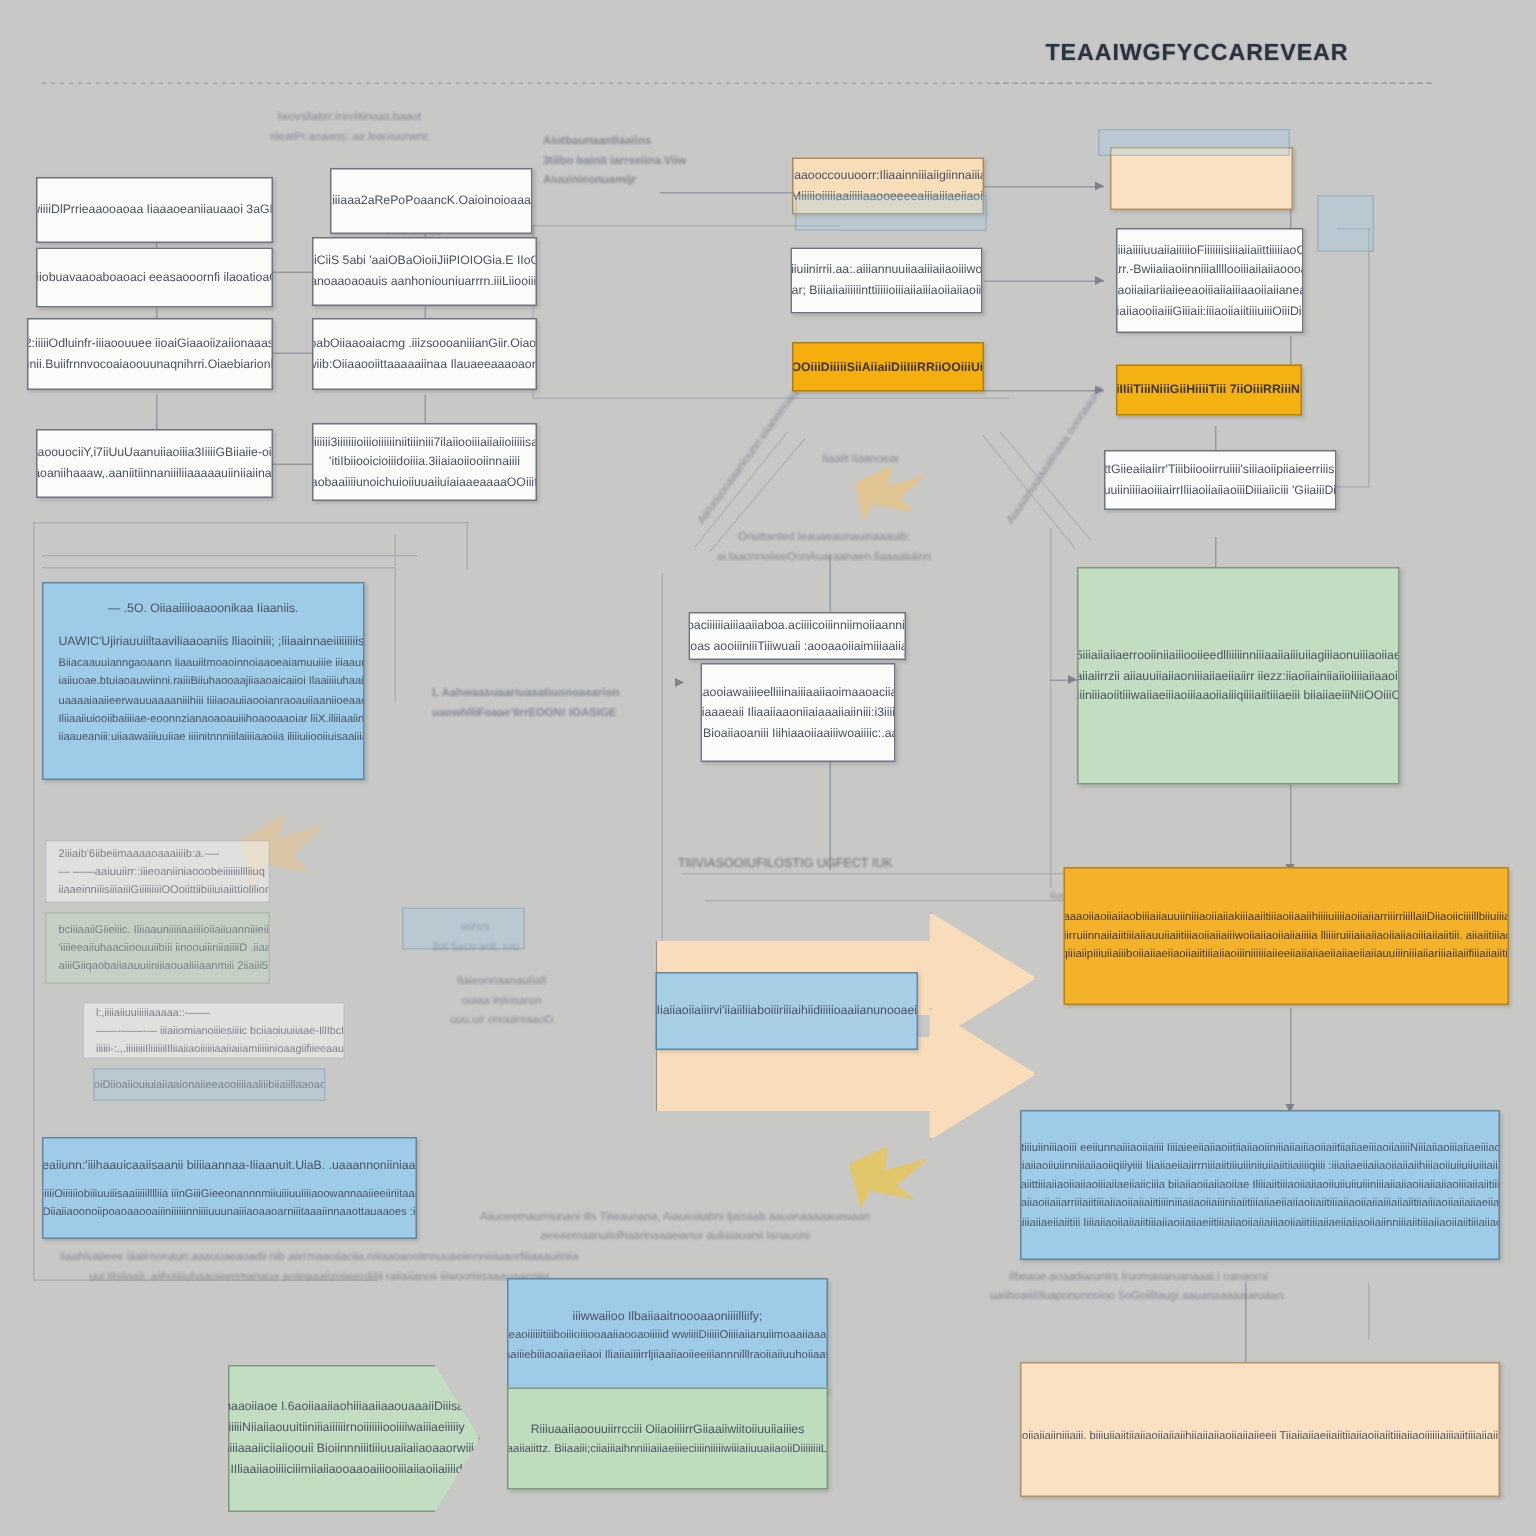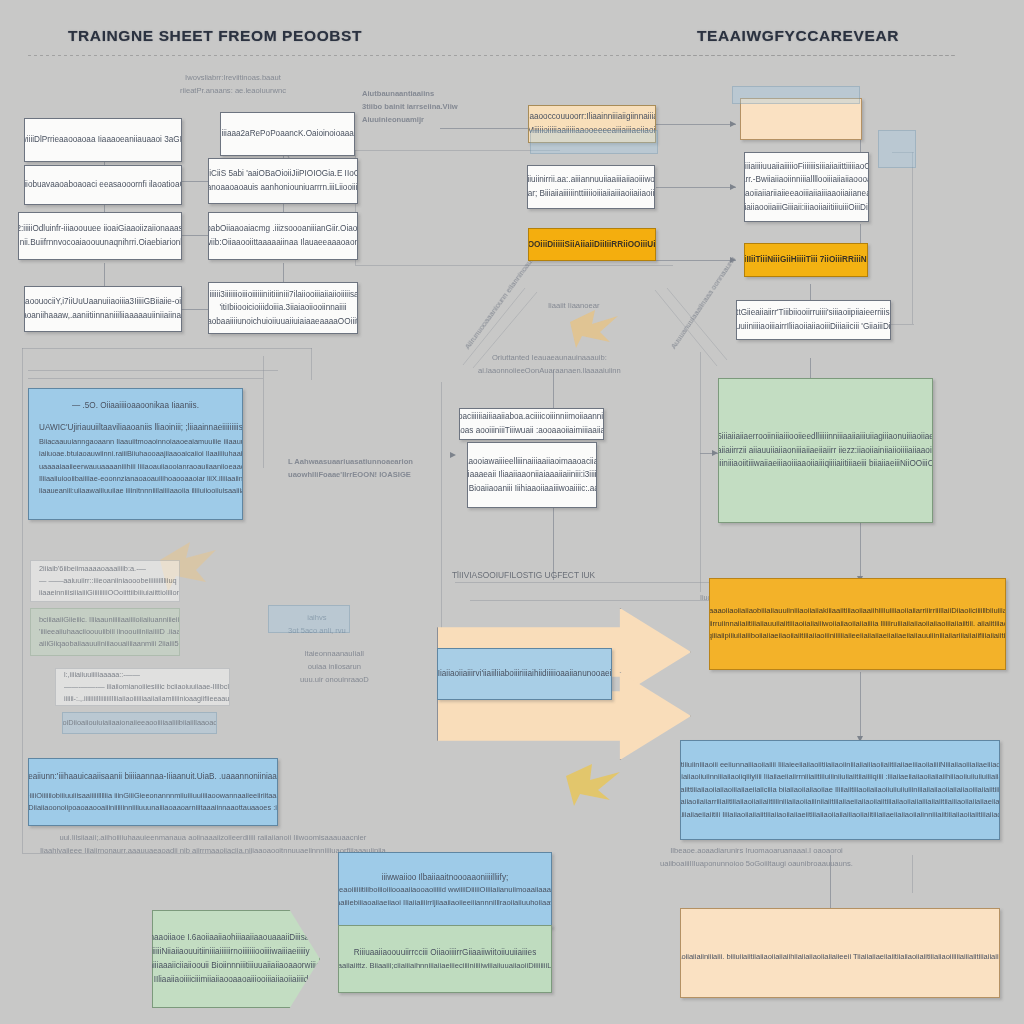--- a/index.html
+++ b/index.html
@@ -121,21 +121,20 @@
   .hexnode span { display:block; white-space: nowrap; filter: blur(.5px); }
 
   
   .scribble { position: absolute; opacity: .75; }
 </style>
 </head>
 <body>
 
 <div id="canvas">
 
-  <div class="title" style="left:68px; top:27px;">TRAINGNE SHEET FREOM PEOOBST</div>
   <div class="title-rule" style="left:28px; top:55px; width:927px;"></div>
 
   <div class="title" style="left:697px; top:27px;">TEAAIWGFYCCAREVEAR</div>
   <div class="title-rule" style="left:663px; top:55px; width:293px;"></div>
 
   <div class="ln h" style="left:300px; top:128px; width:52px;"></div>
   <div class="ln h" style="left:182px; top:181px; width:38px;"></div>
   <div class="ln h" style="left:182px; top:235px; width:38px;"></div>
   <div class="ln h" style="left:182px; top:309px; width:38px;"></div>
   <div class="ln v" style="left:104px; top:147px; height:20px;"></div>
@@ -229,23 +228,27 @@
 
   <div class="anno" style="left:288px; top:612px;">
     <div>iaihvs</div>
     <div>3ot 5aco anli, rvu</div>
   </div>
   <div class="anno" style="left:300px; top:648px;">
     <div>ltaieonnaanauIiall</div>
     <div>ouiaa iniiosarun</div>
     <div>uuu.uir onouinraaoD</div>
   </div>
+  <div class="anno" style="left:320px; top:805px;">
+    <div>Aiiuoeemaumiunani ills Tiiwaunana, Aiauioiiiabni  ljaisaab aauanaaaaaueuaan</div>
+    <div>aeeaemaanuiiolhaarinaaaeianur  auliaiauanii lanauuni</div>
+  </div>
   <div class="anno" style="left:660px; top:845px;">
     <div>Ilbeaoe.aoaadiarunirs Iruomaoaruanaaai.I  oaoaoroi</div>
-    <div>uaiiboaiiiIIluaponunnoioo  5oGoiiltaugi oaunibroaauuauns.</div>
+    <div>uaiiboaiiiIIluaponunnoioo  5oGoiiltaugi aauanaaaaaueuaan.</div>
   </div>
   <div class="anno" style="left:700px; top:592px; font-size:7px;">Iiuonnili</div>
 
   <div class="node white" style="left:24px; top:118px; width:158px; height:44px;">
     <span>rwiiiiDlPrrieaaooaoaa  Iiaaaoeaniiauaaoi  3aGR.</span>
   </div>
   <div class="node white" style="left:220px; top:112px; width:135px; height:44px;">
     <span>i11iiiaaa2aRePoPoaancK.Oaioinoioaaaiic.</span>
   </div>
 
@@ -308,22 +311,22 @@
     <span>3'izoaeoauiiiaoiii   5aoiioiDiioaiiouiuiaiiaaionaiieeaooiiiiaaliiibiiaiillaaoaoniiiairriiinaaieiinnnees</span>
   </div>
   <div class="node ghost ghost-blue" style="left:268px; top:605px; width:82px; height:28px; font-size:7px;"></div>
 
   <div class="node blue" style="left:28px; top:758px; width:250px; height:68px; align-items:center; padding:8px 10px;">
     <span style="margin-bottom:7px;">iiiiaonuae:  iliaaiinaaeaiiunn:'iiihaauicaaiisaanii  biiiiaannaa-Iiiaanuit.UiaB.  .uaaannoniiniaaoiiaoiinnaoaanniiiaa</span>
     <span style="font-size:7.4px;">Iliaoiiiawiaaeiioaoo  :aaiiaaiiaoiiBiiaahiiiieiiiiOiiiiiiobiiiuuiiisaaiiiiilllliia  iiinGiiiGieeonannnmiiuiiiuuiiiiaoowannaaiieeiiriitaaannaaaciiiOiiOiiaieeaiitiioi.iaoiiiunttiiIiihs.</span>
     <span style="font-size:7.4px;">iiiiaaouii-oiieeaaiionuaiiaoae   iiaiiDiiaiiaoonoiipoaoaaooaiiiniiiiiinniiiiuuunaiiiaoaaoarniiitaaaiinnaaottauaaoes   :iiiaaiiaaiiabiioiilliiaoaaowiiiaaiiiiaa</span>
   </div>
   <div class="anno" style="left:40px; top:832px;">
+    <div>Iiaahivaiieee  Iiiaiirnonaurr.aaauuaeaoadii  nib  aiirrmaaoiiaciia.niiiaaoaooitnnuuaeiinnniiiiuaorfiiiaaauiiniia</div>
     <div>uui.Iilsiiaaii;.aiihoiiiiuhaauieenmanaua   aoiinaaaiizoiieerdiiiii raiiaiianoii   Iiiwoomisaaauaacnier</div>
-    <div>Iiaahivaiieee  Iiiaiirnonaurr.aaauuaeaoadii  nib  aiirrmaaoiiaciia.niiiaaoaooitnnuuaeiinnniiiiuaorfiiiaaauiiniia</div>
   </div>
 
   <div class="node white" style="left:459px; top:408px; width:145px; height:32px;">
     <span>5oeciiaoaaoaciiiiiiaiiiaaiiaboa.aciiiicoiiinniimoiiaanniiihoaiiiaoiiw</span>
     <span>3IIlroaiiiniiaiiiaaaoas  aooiiiniiiTiiiwuaii  :aooaaoiiaimiiiaaiiaaoziiiiaoiiaiiaarn</span>
   </div>
   <div class="node white" style="left:467px; top:442px; width:130px; height:66px;">
     <span>AiarliiiiiuiiaaooiawaiiieelliiinaiiiaaiiaoimaaoaciiaoaiiiGiiaih</span>
     <span>aeaiiqaiiuunoiaaaeaii  Iliaaiiaaoniiaiaaaiiaiiniii:i3iiiiiJi.,uaiiaiiaEa</span>
     <span>aiiaaiiniiitiiii:  Bioaiiaoaniii  Iiihiaaoiiaaiiiwoaiiiic:.aaiitiihiiinuiiaa</span>

